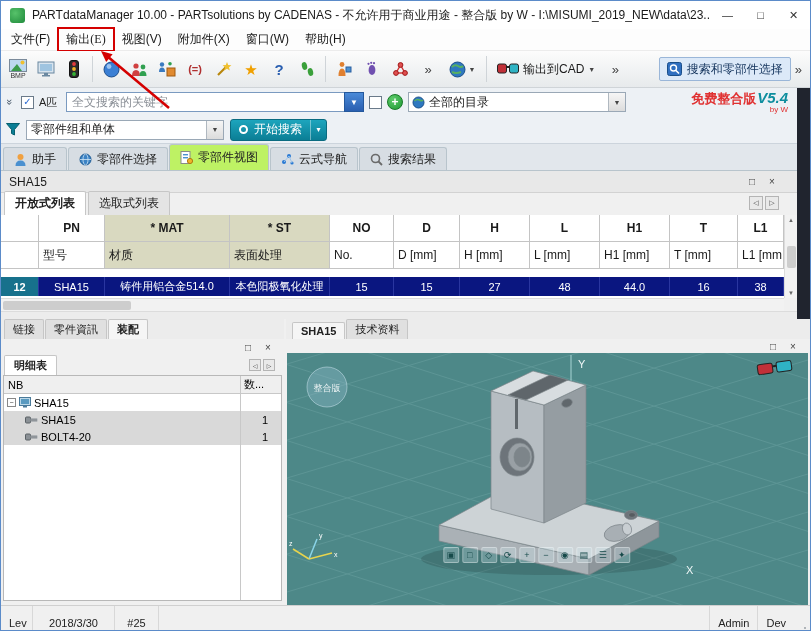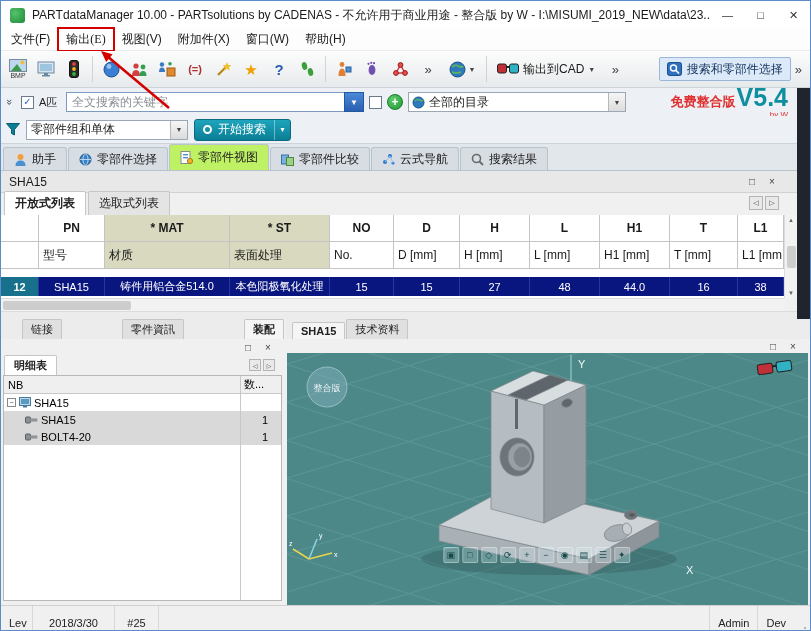--- a/index.html
+++ b/index.html
@@ -41,21 +41,21 @@
   .kw-input { width:278px; height:20px; border:1px solid #7a9ac0; border-right:none; font-size:12px; padding:0 5px; color:#222; background:#fff; }
   .kw-input::placeholder { color:#8a8f96; }
   .dd-blue { width:20px; height:20px; background:linear-gradient(#4a8ad8,#2a5fb0); border:1px solid #24589c; color:#fff; font-size:8px; display:flex; align-items:center; justify-content:center; }
   .plus-btn { width:16px; height:16px; border-radius:50%; background:radial-gradient(circle at 35% 30%, #5ecb6c, #1f9a33); border:1px solid #177a27; color:#fff; font-size:12px; line-height:1; display:flex; align-items:center; justify-content:center; font-weight:bold; }
   .combo { display:flex; align-items:center; height:20px; background:#fff; border:1px solid #9aa8b6; }
   .combo .cval { flex:1; font-size:12px; color:#222; padding:8px 4px; white-space:nowrap; overflow:hidden; }
   .combo .cdd { width:17px; height:100%; border-left:1px solid #b0b8c0; background:linear-gradient(#f6f6f6,#dcdcdc); display:flex; align-items:center; justify-content:center; font-size:7px; color:#444; }
   .version { margin-left:auto; margin-right:6px; display:flex; flex-direction:column; align-items:flex-end; line-height:1;justify-content:flex-end; }
   .vrow { display:flex; align-items:baseline; gap:1px; }
   .vtext { color:#e03131; font-size:13px; font-weight:bold; }
-  .vnum { color:#0e8e9e; font-size:25px; font-weight:bold; }
+  .vnum { color:#0e8e9e; font-size:15px; font-weight:bold; font-style:italic; }
   .vby { color:#e03131; font-size:8px; margin-top:1px; }
   .start-btn { display:flex; align-items:center; height:22px; background:linear-gradient(#1da5bd,#0b7e95); border:1px solid #0a6b80; border-radius:3px; color:#fff; overflow:hidden; }
   .start-btn .ring { width:9px; height:9px; border:2px solid #fff; border-radius:50%; margin:0 6px 0 8px; }
   .start-btn .stxt { font-size:12px; padding-right:8px; }
   .start-btn .sdd { width:16px; align-self:stretch; border-left:1px solid rgba(255,255,255,.4); display:flex; align-items:center; justify-content:center; font-size:8px; }
 
   
   .maintabs { position:absolute; top:143px; left:0; width:796px; height:27px; background:#e2e7ec; border-bottom:1px solid #b8c4cc; display:flex; align-items:flex-end; padding-left:2px; gap:1px; }
   .mtab { height:23px; display:flex; align-items:center; gap:5px; padding:0 10px; font-size:12px; color:#222; background:#d7dde3; border:1px solid #b8c4cc; border-bottom:none; border-radius:3px 3px 0 0; }
   .mtab.active { height:26px; background:#bef264; }
@@ -87,21 +87,21 @@
   .hthumb { position:absolute; top:2px; left:2px; width:128px; height:9px; background:#cdcdcd; border-radius:2px; }
   .vscroll { position:absolute; top:214px; left:783px; width:13px; height:83px; background:#f2f2f2; border-left:1px solid #dcdcdc; display:flex; flex-direction:column; align-items:center; justify-content:space-between; padding:1px 0; }
   .varrow { font-size:6px; color:#666; line-height:8px; }
   .vthumb { width:9px; height:22px; background:#cdcdcd; border-radius:2px; }
   .scorner { position:absolute; top:297px; left:783px; width:13px; height:13px; background:#f0f0f0; }
   .darkstrip { position:absolute; top:87px; left:796px; width:15px; height:248px; background:#20242e; }
 
   .splitter { position:absolute; top:310px; left:0; width:796px; height:8px; background:#ececec; border-top:1px solid #dcdcdc; }
 
   
-  .lp-tabs { position:absolute; top:318px; left:0; width:283px; height:20px; background:#ececec; display:flex; align-items:flex-end; padding-left:21px; gap:1px;justify-content:space-between; }
+  .lp-tabs { position:absolute; top:318px; left:0; width:283px; height:20px; background:#ececec; display:flex; align-items:flex-end; padding-left:3px; gap:1px; }
   .btab { padding:2px 8px; font-size:11px; color:#222; background:#e0e0e0; border:1px solid #c6c6c6; border-bottom:none; border-radius:2px 2px 0 0; }
   .btab.active { background:#f5f5f5; font-weight:bold; }
   .lp-head { position:absolute; top:338px; left:0; width:283px; height:16px; background:#f0f0f0; display:flex; align-items:center; justify-content:flex-end; gap:6px; padding-right:9px; }
   .lp-subtabs { position:absolute; top:354px; left:0; width:283px; height:20px; background:#f0f0f0; display:flex; align-items:flex-end; padding-left:3px; }
   .lp-nav { position:absolute; right:9px; top:4px; display:flex; gap:2px; }
   .navbtn.sm { width:12px; height:12px; font-size:6px; }
   .lp-grid { position:absolute; top:374px; left:2px; width:279px; height:226px; background:#fff; border:1px solid #b8b8b8; display:flex; flex-direction:column; font-size:11px; }
   .g-head { display:flex; height:18px; background:#efefef; border-bottom:1px solid #c8c8c8; }
   .g-name { flex:1; display:flex; align-items:center; padding-left:4px; border-right:1px solid #c8c8c8; }
   .g-qty { width:40px; display:flex; align-items:center; padding-left:3px; }
@@ -313,21 +313,21 @@
         <span class="vnum">V5.4</span>
       </span>
       <span class="vby">by W</span>
     </span>
   </div>
 
   <div class="srow2">
     <svg width="14" height="13" style="margin-left:2px;">
         <polygon points="0.5,0.5 13.5,0.5 8.5,6.5 8.5,12 5.5,10.5 5.5,6.5" fill="#0b7e95" stroke="#07606f"></polygon>
       </svg>
-    <span class="combo" style="width:162px;">
+    <span class="combo" style="width:198px;">
       <span class="cval">零部件组和单体</span>
       <span class="cdd">▼</span>
     </span>
     <span class="start-btn">
       <span class="ring"></span>
       <span class="stxt">开始搜索</span>
       <span class="sdd">▾</span>
     </span>
   </div>
 
@@ -348,27 +348,20 @@
       <span>零部件选择</span>
     </div>
     <div class="mtab active">
       <svg width="13" height="13">
           <rect x="1" y="0.5" width="9" height="12" fill="#fff" stroke="#8a8a8a"></rect>
           <rect x="3" y="3" width="5" height="1.4" fill="#4a90d0"></rect>
           <rect x="3" y="6" width="5" height="1.4" fill="#4a90d0"></rect>
           <circle cx="10" cy="10" r="2.6" fill="#f0b429" stroke="#b07a10"></circle>
         </svg>
       <span>零部件视图</span>
-    </div>
-    <div class="mtab">
-      <svg width="13" height="13">
-          <rect x="0.5" y="2" width="7" height="9" fill="#7ab0e0" stroke="#3a6fa0"></rect>
-          <rect x="5.5" y="4.5" width="7" height="8" fill="#9cd08a" stroke="#4a8a3a"></rect>
-        </svg>
-      <span>零部件比较</span>
     </div>
     <div class="mtab">
       <svg width="13" height="13">
           <circle cx="3" cy="9" r="2" fill="#2a7ad4"></circle>
           <circle cx="8" cy="3" r="2" fill="#2a7ad4"></circle>
           <circle cx="11" cy="10" r="1.6" fill="#2a7ad4"></circle>
           <line x1="3" y1="9" x2="8" y2="3" stroke="#9cc4ea" stroke-width="1"></line>
           <line x1="8" y1="3" x2="11" y2="10" stroke="#9cc4ea" stroke-width="1"></line>
         </svg>
       <span>云式导航</span>

